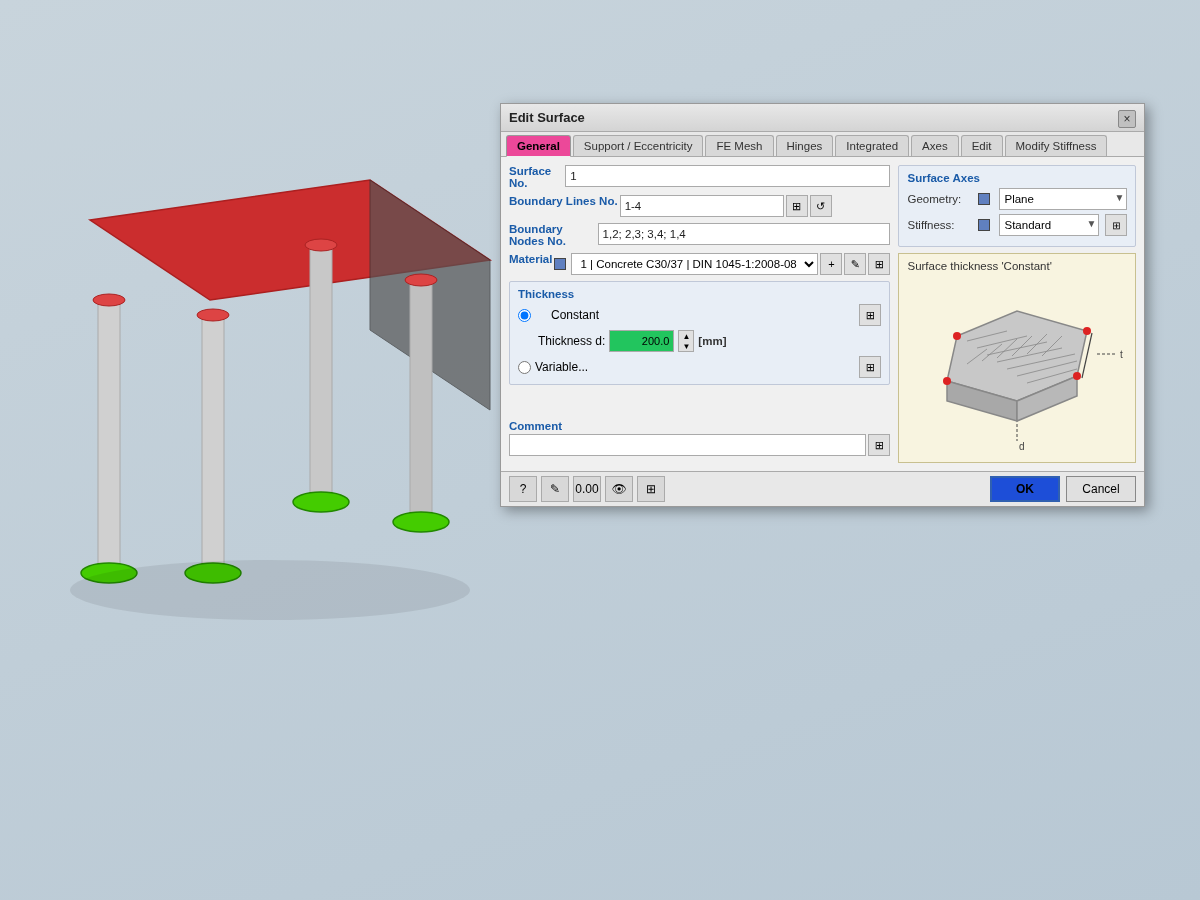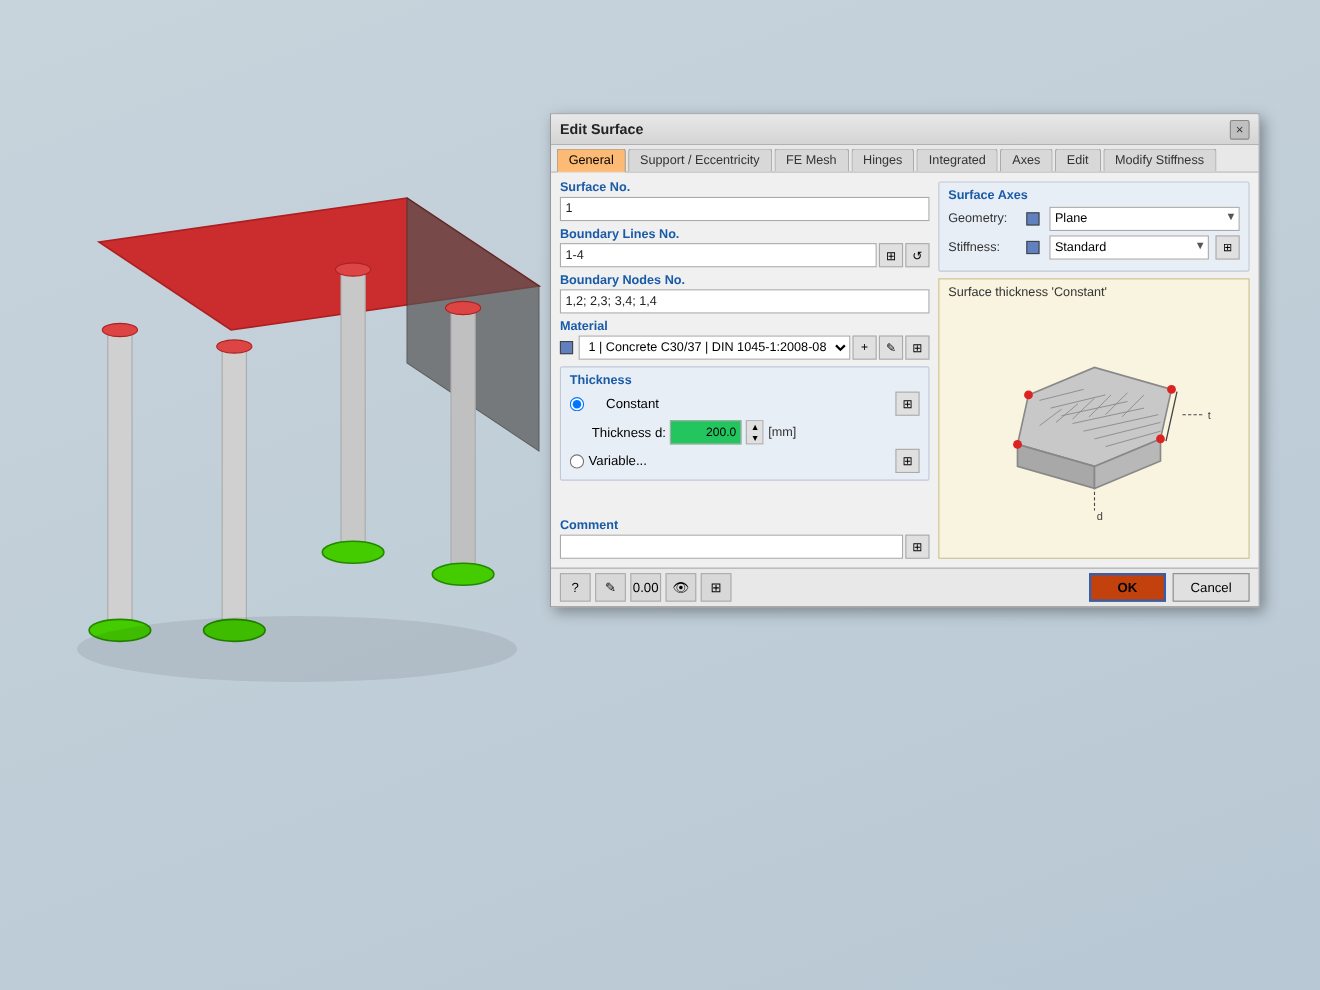--- a/index.html
+++ b/index.html
@@ -41,21 +41,20 @@
       box-shadow: 4px 4px 12px rgba(0,0,0,0.35);
       display: flex;
       flex-direction: column;
     }
 
     .dialog-titlebar {
       background: linear-gradient(to bottom, #e8e8e8, #d4d4d4);
       border-bottom: 1px solid #aaa;
       padding: 6px 8px;
       display: flex;
-      align-items: center;
       justify-content: space-between;
       height: 28px;
     }
     .dialog-title {
       font-size: 13px;
       font-weight: 600;
       color: #222;
     }
     .close-btn {
       width: 18px; height: 18px;
@@ -80,23 +79,23 @@
       padding: 4px 10px;
       font-size: 11.5px;
       border: 1px solid #aaa;
       border-bottom: none;
       background: #d8d8d8;
       cursor: pointer;
       color: #333;
       border-radius: 3px 3px 0 0;
     }
     .tab.active {
-      background: #fdba74;
+      background: #ec4899;
       border-color: #999;
-      font-weight: 400;
+      font-weight: 700;
       color: #000;
       border-bottom: 1px solid #f0f0f0;
       margin-bottom: -1px;
       z-index: 1;
     }
 
     
     .dialog-body {
       display: flex;
       flex: 1;
@@ -117,21 +116,20 @@
     .right-panel {
       flex: 1;
       display: flex;
       flex-direction: column;
       gap: 6px;
     }
 
     
     .field-section {
       display: flex;
-      flex-direction: column;
       gap: 2px;
     }
 
     .field-label {
       color: #1a5ba8;
       font-size: 11.5px;
       font-weight: 600;
     }
 
     .field-input {
@@ -224,20 +222,21 @@
       flex: 1;
       background: #e0e0e0;
       border: none;
       cursor: pointer;
       display: flex; align-items: center; justify-content: center;
       font-size: 8px;
     }
     .unit-label {
       font-size: 11.5px;
       color: #333;
+      font-weight: bold;
     }
     .variable-row {
       display: flex;
       align-items: center;
       gap: 4px;
     }
 
     
     .surface-type-box {
       border: 1px solid #c0c8d8;
@@ -345,21 +344,21 @@
     .action-btn {
       width: 70px; height: 26px;
       border: 1px solid #888;
       background: #e0e0e0;
       font-size: 12px;
       cursor: pointer;
       font-family: inherit;
     }
     .action-btn.primary {
       border: 2px solid #3060b0;
-      background: #c2410c;
+      background: #1d4ed8;
       font-weight: 600;
     }
 
     
     .color-square {
       display: inline-block;
       width: 12px; height: 12px;
       background: #6080c0;
       border: 1px solid #444;
       vertical-align: middle;

